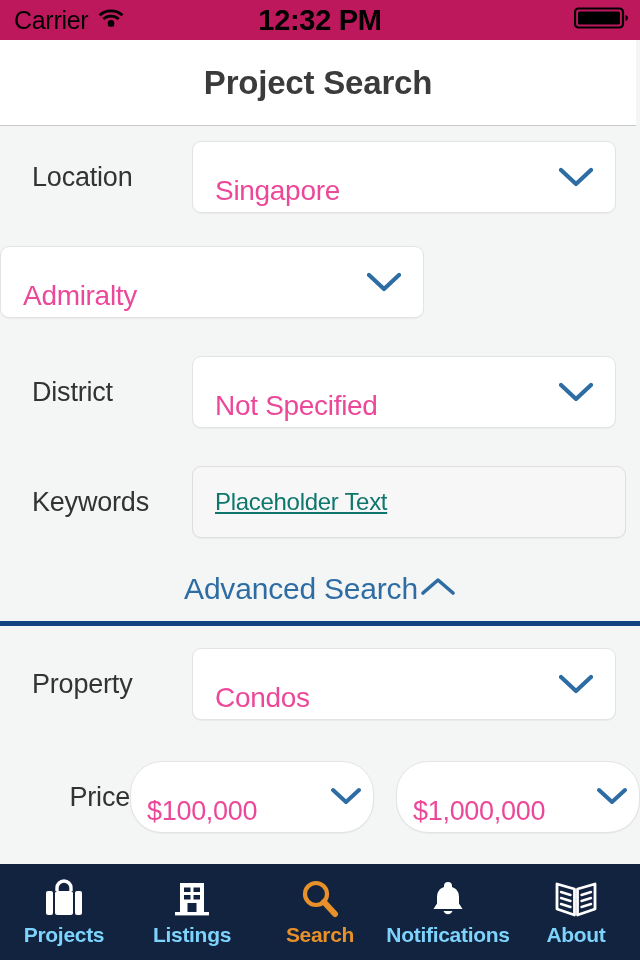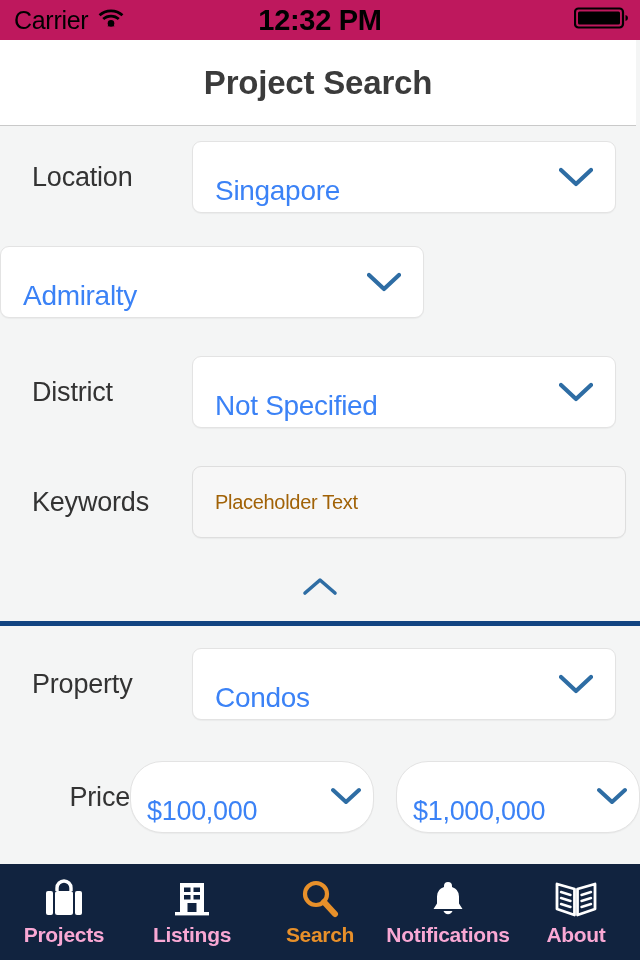--- a/index.html
+++ b/index.html
@@ -50,33 +50,33 @@
     height:72px;
     background:#ffffff;
     border:1px solid #e3e3e3;
     border-radius:9px;
     display:flex; align-items:center;
     box-shadow:0 1px 1px rgba(0,0,0,0.04);
   }
   .field.select { width:424px; }
   .field-value {
     padding-left:22px;
-    font-size:28px; color:#3b82f6; letter-spacing:-0.3px;
+    font-size:28px; color:#ec4899; letter-spacing:-0.3px;
     white-space:nowrap;
     margin-top:28px;
   }
   .chev {
     position:absolute; right:22px; top:50%; transform:translateY(-50%);
     width:34px; height:20px;
   }
   .field.textinput {
     width:434px; background:#f7f7f7; border:1px solid #dedede;
   }
   .placeholder {
-    padding-left:22px; font-size:20px; color:#a16207; letter-spacing:-0.3px;
+    padding-left:22px; font-size:24px; color:#0f766e; letter-spacing:-0.3px;text-decoration:underline;
   }
 
   
   .price-wrap { display:flex; align-items:center; gap:22px; }
   .field.price { width:244px;border-radius:32px; }
   .field.price .field-value { padding-left:16px; font-size:27px; }
   .field.price .chev { right:12px; width:30px; }
 
   
   .advanced {
@@ -92,21 +92,21 @@
     position:absolute; bottom:0; left:0; width:640px; height:96px;
     background:#11233f;
     display:flex; align-items:flex-start;
   }
   .tab {
     flex:1; height:96px;
     display:flex; flex-direction:column; align-items:center; justify-content:center;
     gap:2px; cursor:pointer;
   }
   .tab-icon { height:44px; display:flex; align-items:center; justify-content:center; }
-  .tab-label { font-size:21px; font-weight:bold; color:#f9a8d4; letter-spacing:-0.3px; }
+  .tab-label { font-size:21px; font-weight:bold; color:#7dd3fc; letter-spacing:-0.3px; }
   .tab.active .tab-label { color:#e8902a; }
 </style>
 </head>
 <body>
 
 <div id="phone">
 
   <div class="statusbar">
     <div class="sb-left">
       <span class="sb-carrier">Carrier</span>
@@ -173,20 +173,21 @@
     </div>
 
     <div class="row" style="height:110px;">
       <div class="row-label">Keywords</div>
       <div class="field textinput">
         <span class="placeholder">Placeholder Text</span>
       </div>
     </div>
 
     <div class="advanced">
+      <span class="advanced-label">Advanced Search</span>
       <span>
         <svg width="36" height="24" viewBox="0 0 36 24">
             <path d="M3 18 L18 5 L33 18" fill="none" stroke="#2e6da4" stroke-width="3.6" stroke-linecap="round" stroke-linejoin="round"></path>
           </svg>
       </span>
     </div>
     <div class="adv-divider"></div>
 
     <div class="row" style="height:116px;">
       <div class="row-label">Property</div>

